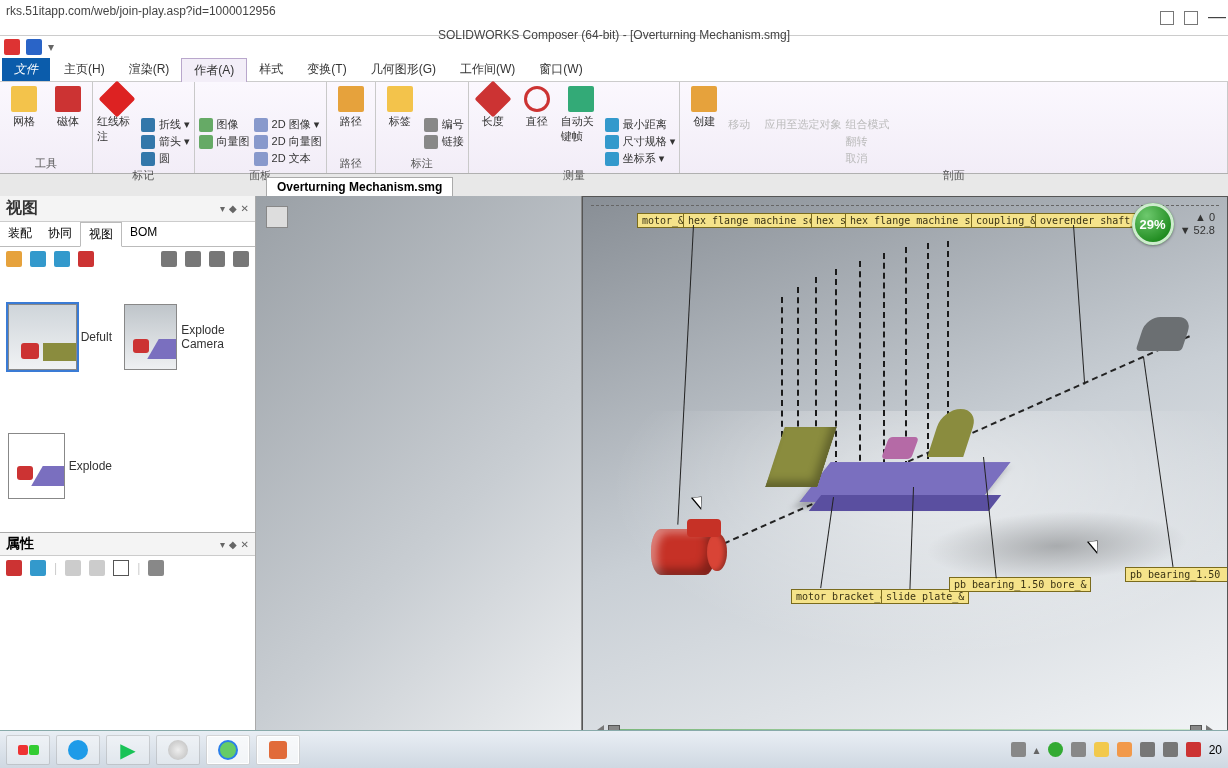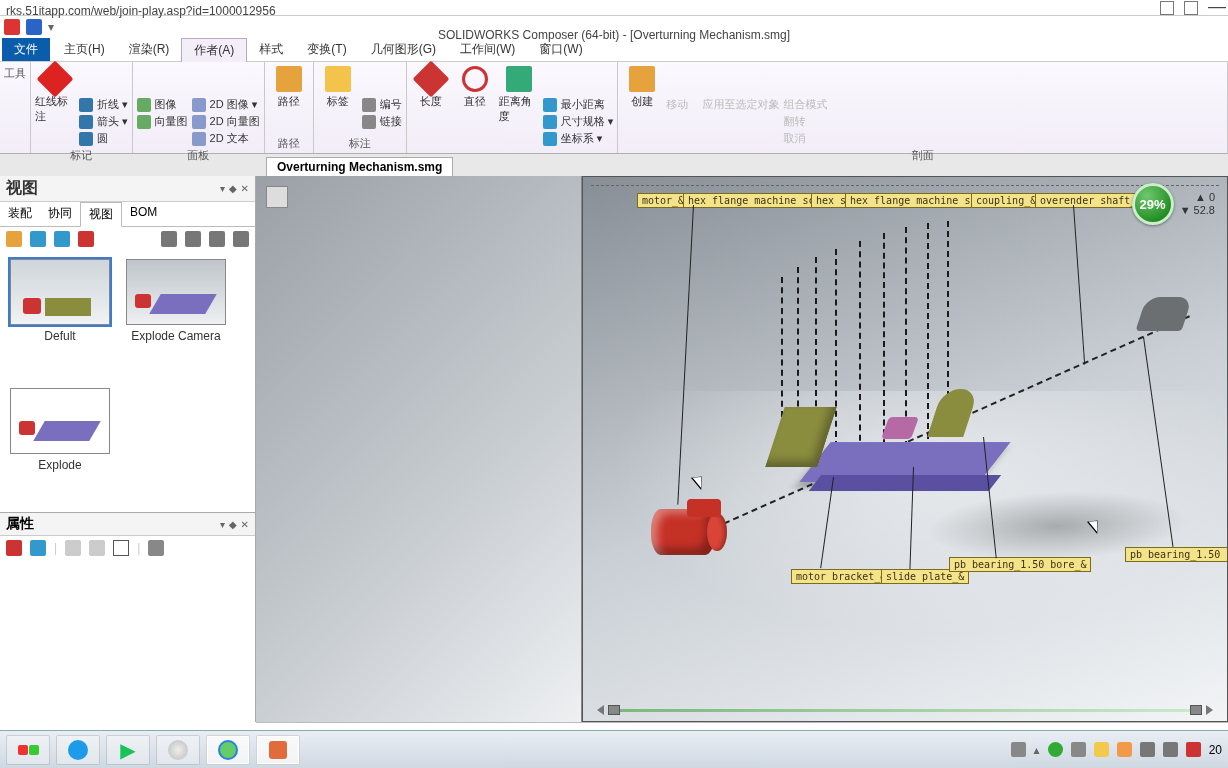--- a/index.html
+++ b/index.html
@@ -1,32 +1,32 @@
 <!DOCTYPE html>
 <html><head>
 <meta charset="utf-8">
 <style>
 * { margin:0; padding:0; box-sizing:border-box; font-family:"Microsoft YaHei","Segoe UI",sans-serif; }
 body { width:1228px; height:768px; overflow:hidden; background:#fff; position:relative; font-size:12px; }
 
 
-.urlbar { height:16px; background:#fff; border-bottom:1px solid #ccc; padding:0 6px; line-height:22px; color:#444; display:flex; justify-content:space-between; }
+.urlbar { height:36px; background:#fff; border-bottom:1px solid #ccc; padding:0 6px; line-height:22px; color:#444; display:flex; justify-content:space-between; }
 .urlbar .rbtns { display:flex; gap:10px; align-items:center; }
 .urlbar .rbtns span { width:14px; height:14px; border:1px solid #777; display:inline-block; }
 
 
 .qat { height:22px; background:#fff; display:flex; align-items:center; padding:0 4px; gap:6px; }
 .qat .ico { width:16px; height:16px; }
 
 
 .titlebar { position:absolute; top:28px; left:0; right:0; text-align:center; font-size:12px; color:#444; }
 
 
 .menubar { height:24px; background:#fff; display:flex; align-items:center; padding-left:2px; border-bottom:1px solid #ccc; margin-top:0; }
-.menubar .fileitem { background:#0b5cab; color:#fff; padding:3px 12px; margin-right:2px; }
+.menubar .fileitem { background:#0b5cab; color:#fff; padding:3px 12px; margin-right:2px;font-style:italic; }
 .menubar .mitem { padding:3px 12px; color:#333; }
 .menubar .mitem.active { background:#f3eef8; border:1px solid #b9a7cc; border-bottom:none; }
 
 
 .ribbon { height:92px; background:linear-gradient(#fbf8fe,#f2edf7); border-bottom:1px solid #b0b0b0; display:flex; }
 .rgroup { border-right:1px solid #c9c9c9; display:flex; flex-direction:column; justify-content:space-between; padding:2px 4px 0; }
 .rgroup .body { display:flex; align-items:flex-start; gap:4px; flex:1; }
 .rgroup .lbl { text-align:center; font-size:11px; color:#555; padding:2px 0; }
 .bigbtn { display:flex; flex-direction:column; align-items:center; width:40px; padding-top:2px; font-size:11px; color:#333; gap:2px; }
 .bigbtn .ic { width:26px; height:26px; }
@@ -48,21 +48,21 @@
 .panel-hdr .pbtns span { cursor:pointer; }
 
 .viewpanel { flex:0 0 336px; display:flex; flex-direction:column; }
 .viewpanel .ptitle { font-size:16px; color:#333; }
 .viewtabs { display:flex; border-bottom:1px solid #bbb; font-size:12px; }
 .viewtabs .vt { padding:3px 8px; }
 .viewtabs .vt.active { background:#fff; border:1px solid #bbb; border-bottom:1px solid #fff; margin-bottom:-1px; }
 .viewtb { display:flex; gap:8px; padding:4px 6px; }
 .viewtb .ic { width:16px; height:16px; }
 .thumbs { display:flex; flex-wrap:wrap; gap:12px; padding:8px; overflow:auto; flex:1; }
-.thumb { display:flex; flex-direction:column; align-items:center; gap:4px; width:104px; }
+.thumb { display:flex; align-items:center; gap:4px; width:104px; }
 .thumb .img { width:100px; height:66px; border:1px solid #888; background:#ddd; position:relative; overflow:hidden; }
 .thumb.sel .img { outline:2px solid #3a7bd5; }
 .thumb .cap { font-size:12px; color:#333; }
 
 .proppanel { flex:1; display:flex; flex-direction:column; border-top:1px solid #aaa; }
 .proptb { display:flex; gap:8px; padding:4px 6px; align-items:center; }
 .proptb .ic { width:16px; height:16px; }
 .propbody { flex:1; background:#fff; }
 
 .viewport-col { flex:1; display:flex; flex-direction:column; }
@@ -165,20 +165,30 @@
   <div class="mitem">样式</div>
   <div class="mitem">变换(T)</div>
   <div class="mitem">几何图形(G)</div>
   <div class="mitem">工作间(W)</div>
   <div class="mitem">窗口(W)</div>
 </div>
 
 <div class="ribbon">
 
   <div class="rgroup">
+    <div class="body">
+      <div class="bigbtn">
+          <span class="ic csq" style="background:#f3c34b"></span>
+          <span>网格</span>
+        </div>
+      <div class="bigbtn">
+          <span class="ic csq" style="background:#c33"></span>
+          <span>磁体</span>
+        </div>
+    </div>
     <div class="lbl">工具</div>
   </div>
 
   <div class="rgroup">
     <div class="body">
       <div class="bigbtn">
           <span class="ic csq" style="background:#d22;transform:rotate(45deg)"></span>
           <span>红线标注</span>
         </div>
       <div class="minirow">
@@ -265,37 +275,38 @@
       <div class="bigbtn">
           <span class="ic csq" style="background:#c33;transform:rotate(45deg)"></span>
           <span>长度</span>
         </div>
       <div class="bigbtn">
           <span class="ic" style="border:3px solid #c33;border-radius:50%"></span>
           <span>直径</span>
         </div>
       <div class="bigbtn">
           <span class="ic csq" style="background:#3a7"></span>
-          <span>距离角度</span>
+          <span>自动关键帧</span>
         </div>
       <div class="minirow">
         <div class="mrow">
             <span class="ic csq" style="background:#39c"></span>
             <span>最小距离</span>
           </div>
         <div class="mrow">
             <span class="ic csq" style="background:#39c"></span>
             <span>尺寸规格 ▾</span>
           </div>
         <div class="mrow">
             <span class="ic csq" style="background:#39c"></span>
             <span>坐标系 ▾</span>
           </div>
       </div>
     </div>
+    <div class="lbl">测量</div>
   </div>
 
   <div class="rgroup" style="flex:1">
     <div class="body">
       <div class="bigbtn">
           <span class="ic csq" style="background:#e6a23c"></span>
           <span>创建</span>
         </div>
       <div class="minirow" style="color:#bbb">
         <div class="mrow"><span>移动</span>&nbsp;&nbsp;<span>应用至选定对象</span></div>

